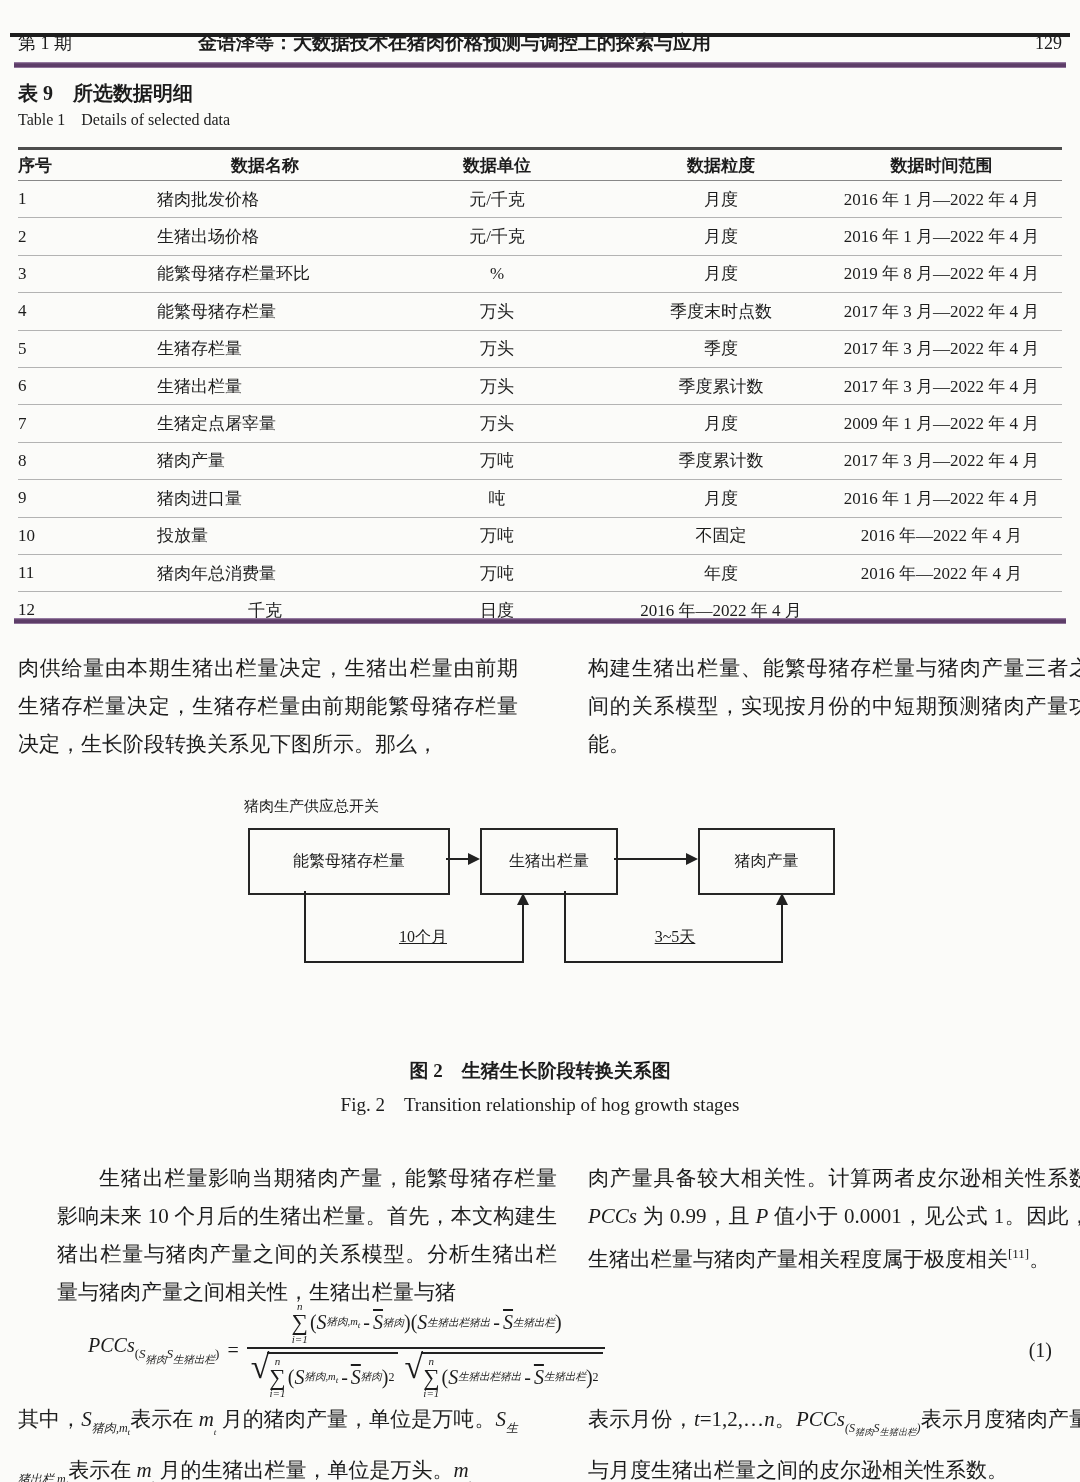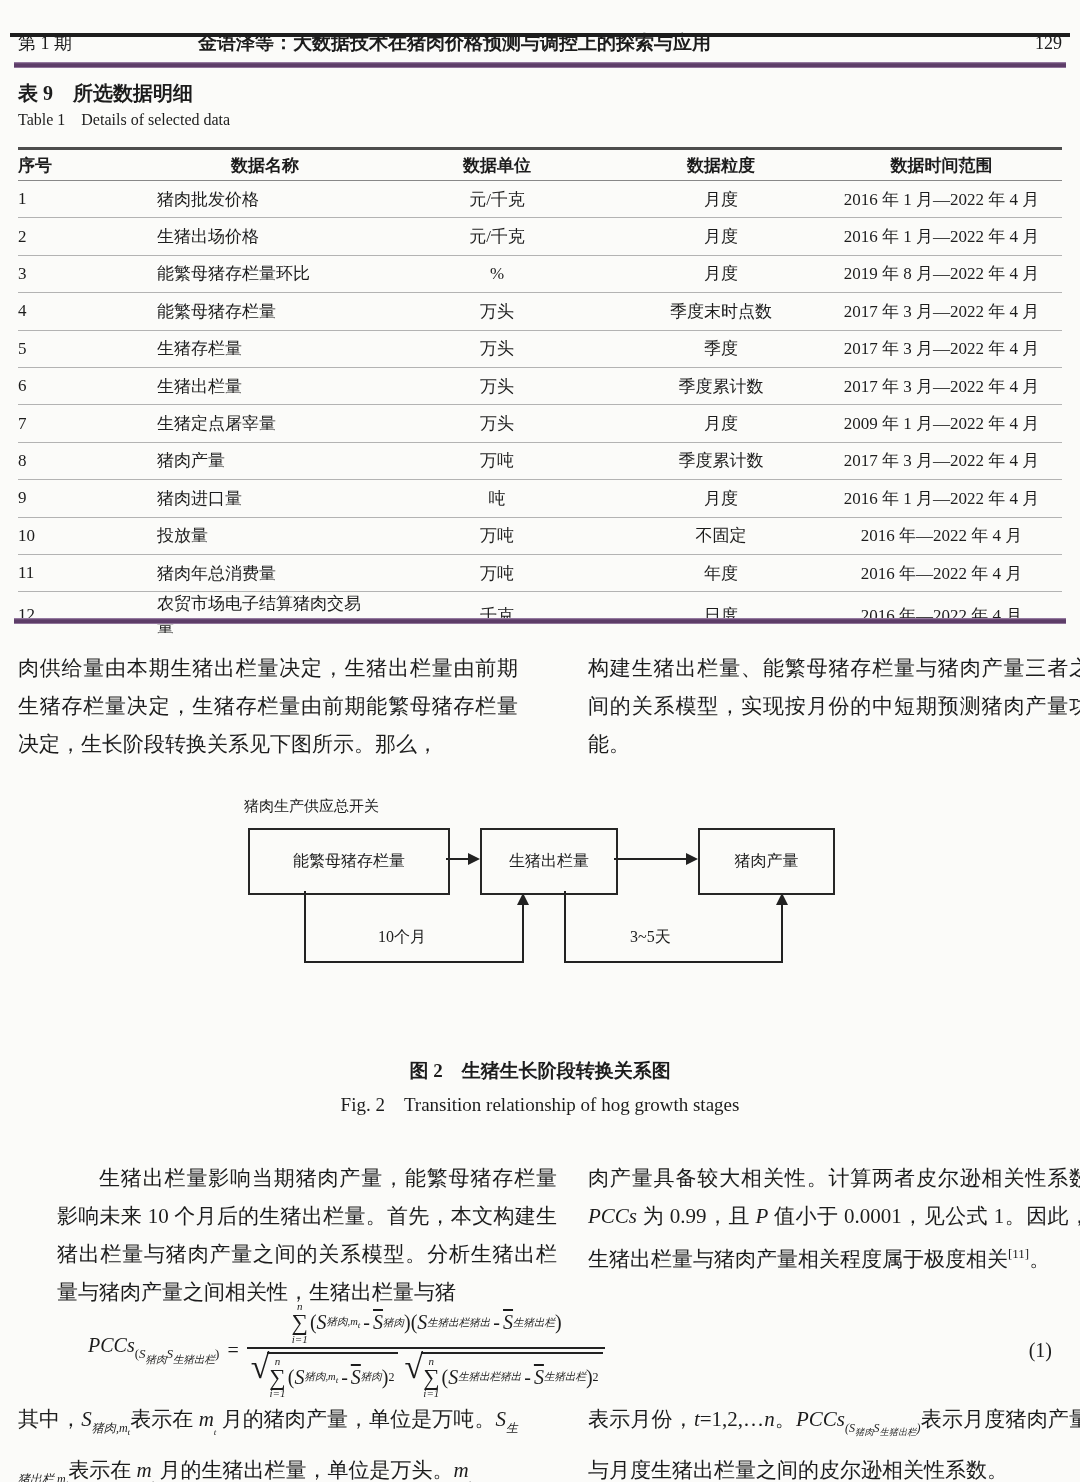--- a/index.html
+++ b/index.html
@@ -42,21 +42,21 @@
   sup.ref{font-size:13px;}
   
   .fig{top:795px;left:228px;width:620px;height:255px;font-size:15px;}
   .fig .switch{left:16px;top:2px;}
   .fig .box{border:2px solid #262626;display:flex;align-items:center;justify-content:center;
     text-align:center;font-size:16px;background:transparent;}
   .fig .b1{left:20px;top:33px;width:198px;height:63px;}
   .fig .b2{left:252px;top:33px;width:134px;height:63px;}
   .fig .b3{left:470px;top:33px;width:133px;height:63px;}
   .fig svg{left:0;top:0;}
-  .fig .albl{top:132px;width:90px;font-size:16px;}
+  .fig .albl{top:132px;width:90px;text-align:center;font-size:16px;text-decoration:underline;}
   .fig .a1{left:150px;}
   .fig .a2{left:402px;}
   .fig .note{top:185px;line-height:26px;font-size:15.5px;}
   .fig .n2{left:56px;}
   .fig .n1{left:346px;}
   .fcap-zh{top:1058px;left:0;right:0;text-align:center;font-weight:bold;font-size:19px;}
   .fcap-en{top:1092px;left:0;right:0;text-align:center;font-size:19px;}
   
   .eqwrap{top:1302px;left:18px;right:18px;height:96px;display:flex;align-items:center;}
   .eq{display:flex;align-items:center;margin-left:70px;font-size:20px;}
@@ -179,21 +179,20 @@
       </div>
       <div class="tr">
         <div class="td c0">11</div>
         <div class="td c1">猪肉年总消费量</div>
         <div class="td c2">万吨</div>
         <div class="td c3">年度</div>
         <div class="td c4">2016 年—2022 年 4 月</div>
       </div>
       <div class="tr">
         <div class="td c0">12</div>
-        <div class="td c1">农贸市场电子结算猪肉交易量</div>
         <div class="td c2">千克</div>
         <div class="td c3">日度</div>
         <div class="td c4">2016 年—2022 年 4 月</div>
       </div>
     </div>
 </div>
 <div class="abs rule-purple table-bottom"></div>
 
 <div class="abs para colL p-top1">肉供给量由本期生猪出栏量决定，生猪出栏量由前期生猪存栏量决定，生猪存栏量由前期能繁母猪存栏量决定，生长阶段转换关系见下图所示。那么，</div>
 <div class="abs para colR p-top1">构建生猪出栏量、能繁母猪存栏量与猪肉产量三者之间的关系模型，实现按月份的中短期预测猪肉产量功能。</div>

